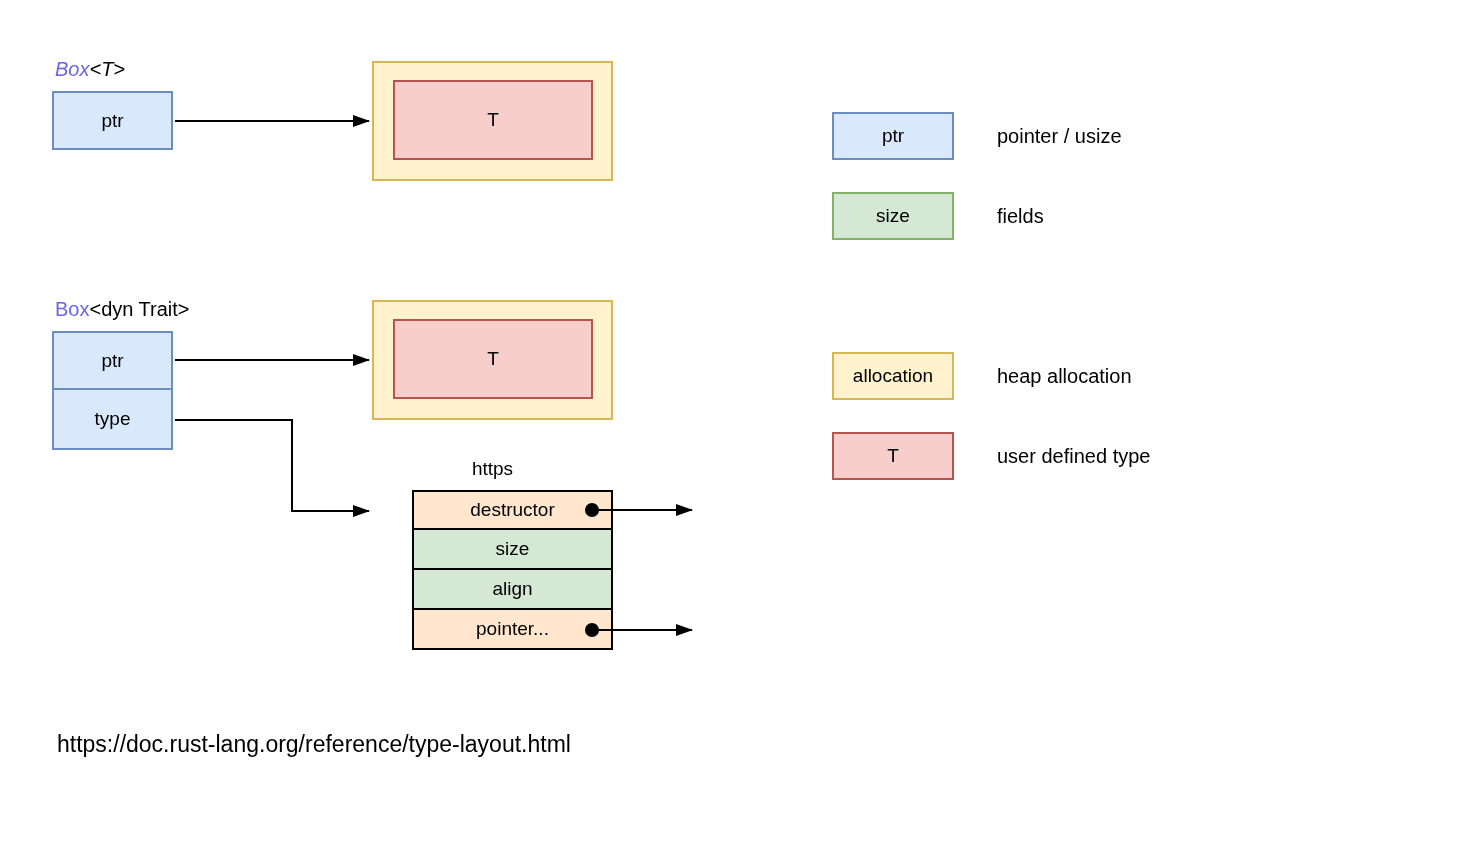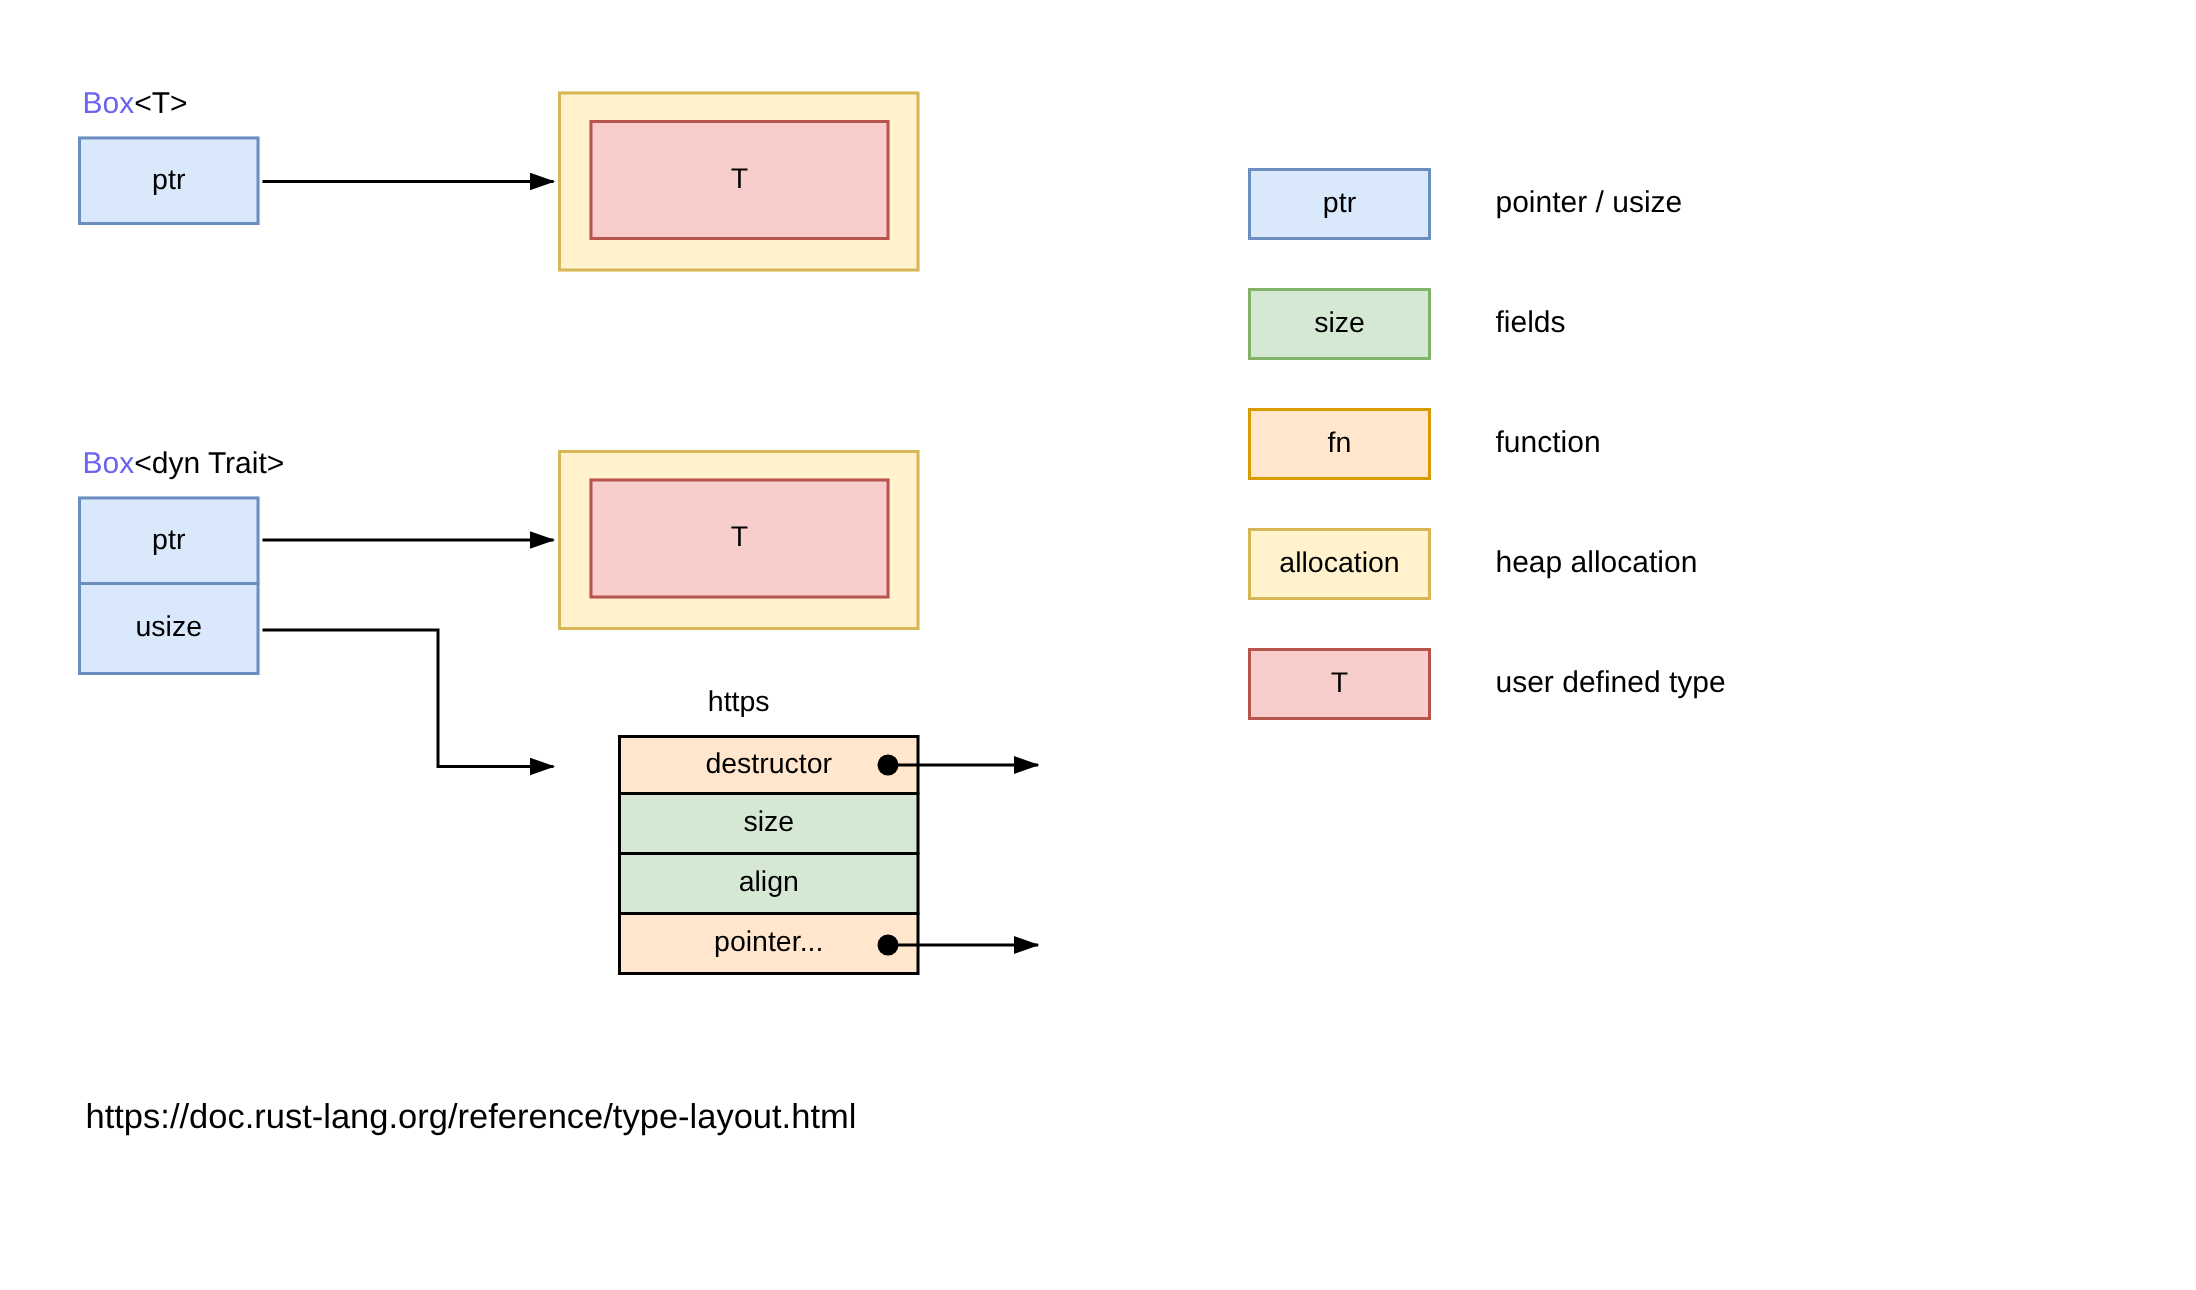--- a/index.html
+++ b/index.html
@@ -43,21 +43,21 @@
   .connectors { position: absolute; left: 0; top: 0; pointer-events: none; }
   .connectors line, .connectors path { stroke: var(--arrow-color); stroke-width: 2px; fill: none; }
   .connectors circle { fill: var(--arrow-color); stroke: none; }
   #arrowhead path { fill: var(--arrow-color); stroke: none; }
 </style>
 </head>
 <body>
 
 <div class="canvas">
 
-  <div class="title" style="left:55px; top:57px;">
+  <div class="title" style="left:55px; top:57px;font-style:italic;">
     <span class="kw">Box</span><span>&lt;T&gt;</span>
   </div>
 
   <div class="node blue" style="left:52px; top:91px; width:121px; height:59px;">
     <span>ptr</span>
   </div>
 
   <div class="node yellow" style="left:372px; top:61px; width:241px; height:120px;">
     <div class="node red inner">
       <span>T</span>
@@ -65,21 +65,21 @@
   </div>
 
   <div class="title" style="left:55px; top:297px;text-align:center;">
     <span class="kw">Box</span><span>&lt;dyn Trait&gt;</span>
   </div>
 
   <div class="node blue" style="left:52px; top:331px; width:121px; height:59px;">
     <span>ptr</span>
   </div>
   <div class="node blue" style="left:52px; top:388px; width:121px; height:62px;">
-    <span>usize</span>
+    <span>type</span>
   </div>
 
   <div class="node yellow" style="left:372px; top:300px; width:241px; height:120px;">
     <div class="node red inner">
       <span>T</span>
     </div>
   </div>
 
   <div class="title center" style="left:372px; top:457px; width:241px; font-size:19px;">https</div>
 
@@ -105,26 +105,20 @@
     <span class="legend-desc">pointer / usize</span>
   </div>
 
   <div class="legend-row" style="top:192px;">
     <div class="node green swatch">
       <span>size</span>
     </div>
     <span class="legend-desc">fields</span>
   </div>
 
-  <div class="legend-row" style="top:272px;">
-    <div class="node orange swatch">
-      <span>fn</span>
-    </div>
-    <span class="legend-desc">function</span>
-  </div>
 
   <div class="legend-row" style="top:352px;">
     <div class="node yellow swatch">
       <span>allocation</span>
     </div>
     <span class="legend-desc">heap allocation</span>
   </div>
 
   <div class="legend-row" style="top:432px;">
     <div class="node red swatch">

